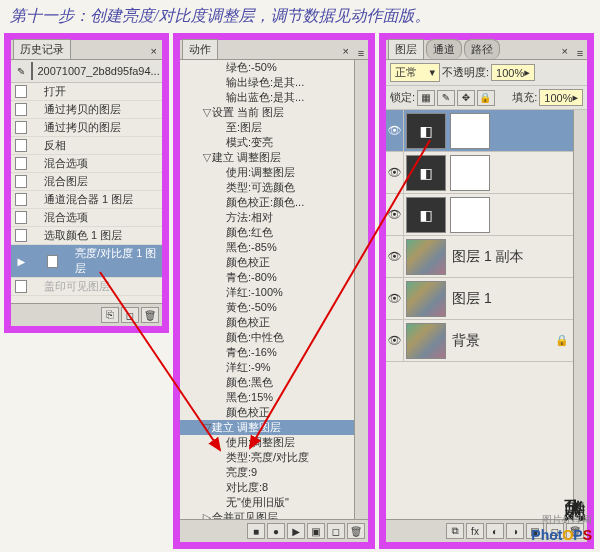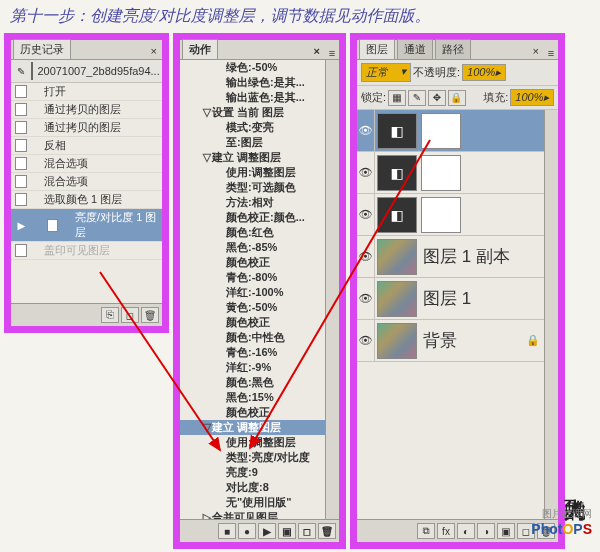--- a/index.html
+++ b/index.html
@@ -1,51 +1,51 @@
 <!DOCTYPE html>
 <html><head>
 <meta charset="utf-8">
 <style>
 * { margin:0; padding:0; box-sizing:border-box; font-family:"SimSun","宋体",sans-serif; }
 body { width:600px; height:552px; background:#f5f3ee; font-size:11px; color:#333; position:relative; overflow:hidden; }
 .caption { padding:6px 10px; font-size:16px; color:#4a4aa5; font-style:italic; font-family:"KaiTi","楷体",serif; background:#f5f3ee; }
 .panels { display:flex; gap:4px; padding:0 4px; }
 .panel { background:#e6e4de; border:7px solid #d946ef; display:flex; flex-direction:column; }
 .panel-hist { width:165px; height:300px; }
-.panel-actions { width:173px; height:516px;font-weight:bold; }
+.panel-actions { width:202px; height:516px; }
 .panel-layers { width:215px; height:516px; }
 .tabs { display:flex; background:#d8d6cf; border-bottom:1px solid #9a9890; height:20px; align-items:flex-end; }
 .tab { padding:2px 6px; font-size:11px; background:#e6e4de; border:1px solid #9a9890; border-bottom:none; margin-left:2px; cursor:pointer; }
-.tab.inactive { background:#c9c7c0; }
+.tab.inactive { background:#c9c7c0;border-radius:8px; }
 .close { margin-left:auto; padding:2px 5px; cursor:pointer; }
 .menu-btn { width:14px; text-align:center; cursor:pointer; }
 .hist-head { display:flex; align-items:center; padding:2px 4px; gap:4px; border-bottom:1px solid #c5c3bc; }
 .thumb { width:22px; height:18px; background:linear-gradient(45deg,#4a6,#a84,#48a); border:1px solid #666; }
 .list { flex:1; overflow:auto; background:#eceae3; }
 .row { display:flex; align-items:center; padding:1px 2px; border-bottom:1px solid #dcdad3; font-size:11px; min-height:17px;gap:15px; }
 .row.sel { background:#7a9abf; color:#fff; }
 .row.dim { color:#aaa; }
 .icon { width:14px; height:14px; margin:0 2px; display:inline-flex; align-items:center; justify-content:center; font-size:10px; }
 .doc-icon { width:12px; height:13px; background:#fff; border:1px solid #888; position:relative; }
 .footer { display:flex; justify-content:flex-end; gap:2px; padding:3px; background:#d8d6cf; border-top:1px solid #9a9890; }
 .ftr-btn { width:18px; height:16px; border:1px solid #9a9890; background:#e6e4de; cursor:pointer; display:flex; align-items:center; justify-content:center; font-size:10px; }
 .act-row { display:flex; align-items:center; padding:0 2px; font-size:11px; line-height:15px; }
 .act-row .tw { width:10px; text-align:center; color:#555; cursor:pointer; }
 .act-row.hl { background:#7a9abf; color:#fff; }
 .indent1 { padding-left:22px; } .indent3 { padding-left:46px; }
 .layer-opts { padding:3px 4px; display:flex; flex-wrap:wrap; gap:2px; align-items:center; font-size:11px; border-bottom:1px solid #c5c3bc; }
-.sel-box { background:#eab308; border:1px solid #9a9890; padding:1px 4px; min-width:50px; display:inline-flex; align-items:flex-start;font-style:italic; }
+.sel-box { background:#fef9c3; border:1px solid #9a9890; padding:1px 4px; min-width:50px; display:inline-flex; align-items:center; }
 .layer-row { display:flex; align-items:center; border-bottom:1px solid #c5c3bc; min-height:42px; }
 .eye { width:18px; display:flex; align-items:center; justify-content:center; border-right:1px solid #c5c3bc; align-self:stretch; }
 .lthumb { width:40px; height:36px; border:1px solid #888; margin:2px; background:#fff; display:flex; align-items:center; justify-content:center; }
 .lthumb.photo { background:linear-gradient(135deg,#6a8,#a96,#789,#a78); }
 .lmask { width:40px; height:36px; border:1px solid #888; margin:2px; background:#fff; }
 .layer-row.sel { background:#7a9abf; color:#fff; }
-.lname { padding:0 4px; font-size:17px; }
-.watermark { position:absolute; right:8px; bottom:15px; font-size:10px; color:#888; text-align:right; }
+.lname { padding:0 4px; font-size:14px; }
+.watermark { position:absolute; right:8px; bottom:9px; font-size:10px; color:#888; text-align:right; }
 .logo { font-weight:bold; font-size:14px; }
 .logo .p { color:#2a5aa8; } .logo .o { color:#e8a000; } .logo .s { color:#b00; }
 .sig { position:absolute; right:10px; bottom:70px; font-family:cursive; font-size:22px; color:#222; writing-mode:vertical-rl; }
 svg.arrows { position:absolute; left:0; top:0; pointer-events:none; }
 .sb { width:14px; background:#d8d6cf; border-left:1px solid #9a9890; }
 </style>
 </head>
 <body>
 
 <div class="caption">第十一步：创建亮度/对比度调整层，调节数据见动作面版。</div>
@@ -78,20 +78,28 @@
         <div class="row">
           <span class="icon doc-icon"></span>
           <span>反相</span>
         </div>
         <div class="row">
           <span class="icon doc-icon"></span>
           <span>混合选项</span>
         </div>
         <div class="row">
           <span class="icon doc-icon"></span>
+          <span>混合图层</span>
+        </div>
+        <div class="row">
+          <span class="icon doc-icon"></span>
+          <span>通道混合器 1 图层</span>
+        </div>
+        <div class="row">
+          <span class="icon doc-icon"></span>
           <span>混合选项</span>
         </div>
         <div class="row">
           <span class="icon doc-icon"></span>
           <span>选取颜色 1 图层</span>
         </div>
         <div class="row sel">
           <span class="icon">▶</span>
           <span class="icon doc-icon"></span>
           <span>亮度/对比度 1 图层</span>
@@ -123,40 +131,40 @@
             <span>输出绿色:是其...</span>
           </div>
           <div class="act-row indent3">
             <span>输出蓝色:是其...</span>
           </div>
           <div class="act-row indent1">
             <span class="tw">▽</span>
             <span>设置 当前 图层</span>
           </div>
           <div class="act-row indent3">
+            <span>至:图层</span>
+          </div>
+          <div class="act-row indent3">
             <span>模式:变亮</span>
-          </div>
-          <div class="act-row indent3">
-            <span>至:图层</span>
           </div>
           <div class="act-row indent1">
             <span class="tw">▽</span>
             <span>建立 调整图层</span>
           </div>
           <div class="act-row indent3">
             <span>使用:调整图层</span>
           </div>
           <div class="act-row indent3">
             <span>类型:可选颜色</span>
           </div>
           <div class="act-row indent3">
+            <span>颜色校正:颜色...</span>
+          </div>
+          <div class="act-row indent3">
             <span>方法:相对</span>
-          </div>
-          <div class="act-row indent3">
-            <span>颜色校正:颜色...</span>
           </div>
           <div class="act-row indent3">
             <span>颜色:红色</span>
           </div>
           <div class="act-row indent3">
             <span>黑色:-85%</span>
           </div>
           <div class="act-row indent3">
             <span>颜色校正</span>
           </div>

